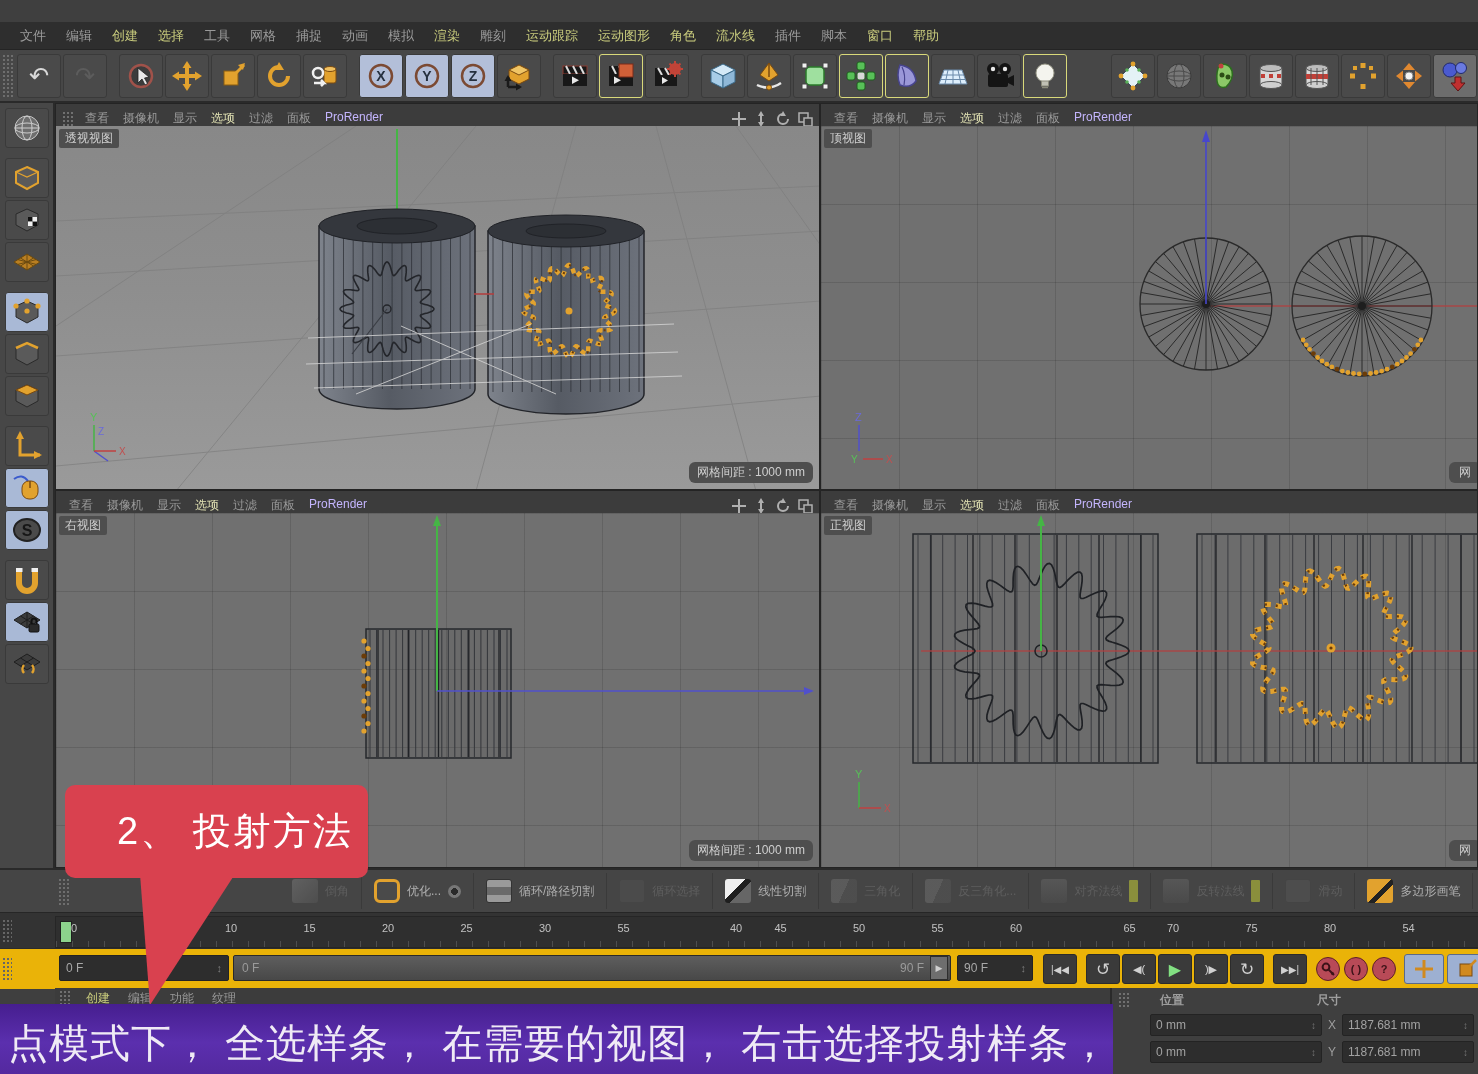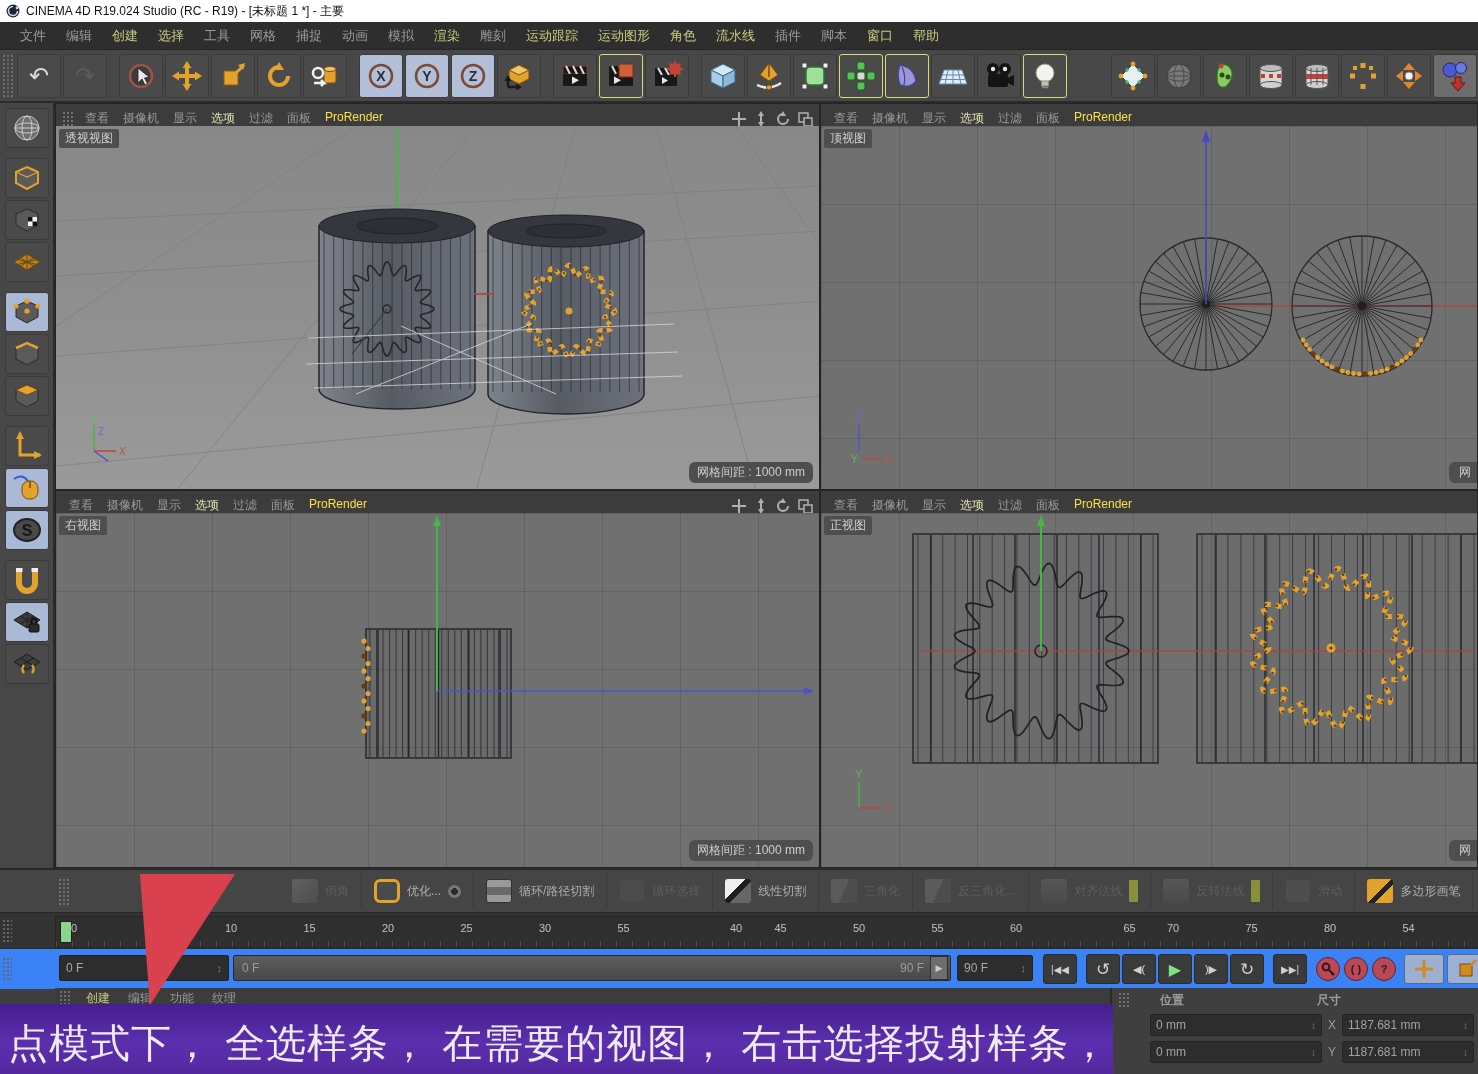--- a/index.html
+++ b/index.html
@@ -32,21 +32,21 @@
   .sbtn{width:44px;height:40px;margin:1px 0;background:#4a4a4a;border:1px solid #3a3a3a;border-radius:3px;display:flex;align-items:center;justify-content:center;box-sizing:border-box;}
   .sbtn.on{background:#a9b9d6;}
   .s-gap{height:8px;}
 
   
   #viewports{left:55px;top:103px;width:1423px;height:765px;background:#262626;}
   .pane{position:absolute;box-sizing:border-box;border:1px solid #242424;}
   .vp-header{height:30px;background:#3c3c3c;display:flex;align-items:center;gap:2px;padding:0 6px;border-bottom:1px solid #2a2a2a;box-sizing:border-box;}
   .vp-header .vmi{font-size:12px;color:#9a9a9a;padding:0 7px;cursor:default;white-space:nowrap;}
   .vp-header .vmi.hl{color:#e3e3b4;}
-  .vp-header .vmi.pro{color:#fde047;}
+  .vp-header .vmi.pro{color:#c4b5fd;}
   .vp-grip{width:12px;height:16px;background-image:radial-gradient(#707070 1px,transparent 1.2px);background-size:4px 4px;margin-right:2px;}
   .vp-hicons{margin-left:auto;display:flex;gap:6px;}
   .vp-hicons svg{display:block;}
   .vp-canvas{position:absolute;left:0;top:22px;right:0;bottom:0;overflow:hidden;}
   .vp-ortho{background-color:#707070;background-image:
      repeating-linear-gradient(to right, rgba(0,0,0,0.12) 0 1px, transparent 1px 78px),
      repeating-linear-gradient(to bottom, rgba(0,0,0,0.12) 0 1px, transparent 1px 78px);}
   .vp-persp{background:linear-gradient(180deg,#888888 0%,#8e8e8e 45%,#9a9a9a 100%);}
   .vp-label{position:absolute;left:3px;top:3px;background:#4e4e4e;color:#cfcfcf;font-size:12px;padding:1px 6px;border-radius:2px;}
   .grid-chip{position:absolute;background:#4e4e4e;color:#cfcfcf;font-size:12px;padding:2px 8px;border-radius:6px;}
@@ -73,21 +73,21 @@
 
   
   #ruler{left:0;top:912px;width:1478px;height:36px;background:#333333;border-top:1px solid #262626;}
   #ruler-track{position:absolute;left:55px;top:3px;width:1423px;height:30px;background:#2f2f2f;border:1px solid #262626;
      background-image:repeating-linear-gradient(to right,#4e4e4e 0 1px,transparent 1px 16px);background-position:0 bottom;background-size:100% 6px;background-repeat:repeat-x;}
   .tl-num{position:absolute;top:5px;transform:translateX(-50%);font-size:11px;color:#c2c2c2;}
   #playhead{position:absolute;left:4px;top:4px;width:12px;height:22px;background:#8cd38c;border:1px solid #1f1f1f;box-sizing:border-box;}
   .ruler-grip{position:absolute;left:2px;top:6px;width:10px;height:24px;background-image:radial-gradient(#666 1px,transparent 1.2px);background-size:4px 4px;}
 
   
-  #transport{left:0;top:948px;width:1478px;height:40px;background:#3b82f6;border-top:1px solid #2b2b2b;}
+  #transport{left:0;top:948px;width:1478px;height:40px;background:#eab308;border-top:1px solid #2b2b2b;}
   .tfield{position:absolute;top:6px;height:26px;background:#2d2d2d;border:1px solid #232323;border-radius:2px;color:#a8a8a8;font-size:12px;display:flex;align-items:center;padding:0 6px;box-sizing:border-box;}
   .tfield .spin{margin-left:auto;color:#7a7a7a;font-size:11px;}
   #tslider{position:absolute;left:233px;top:6px;width:718px;height:26px;background:linear-gradient(#5e5e5e,#484848);border:1px solid #2a2a2a;border-radius:2px;box-sizing:border-box;display:flex;align-items:center;}
   #tslider .range-start{font-size:12px;color:#9a9a9a;padding-left:8px;}
   #tslider .range-end{margin-left:auto;font-size:12px;color:#9a9a9a;}
   #tslider .range-handle{width:16px;height:22px;margin:0 2px 0 6px;background:#6e6e6e;border:1px solid #2e2e2e;color:#cfcfcf;font-size:9px;display:flex;align-items:center;justify-content:center;}
   .pbtn{position:absolute;top:5px;width:34px;height:30px;background:#3a3a3a;border:1px solid #2b2b2b;border-radius:3px;color:#d0d0d0;font-size:13px;display:flex;align-items:center;justify-content:center;box-sizing:border-box;white-space:nowrap;}
   .pbtn.play{color:#82e082;font-size:16px;}
   .rbtn{position:absolute;top:8px;width:24px;height:24px;border-radius:50%;background:#b84a57;border:1px solid #5f2028;color:#3c1218;font-size:11px;font-weight:bold;display:flex;align-items:center;justify-content:center;box-sizing:border-box;}
   .kbtn{position:absolute;top:5px;width:40px;height:30px;background:#9db0d2;border:1px solid #5a6a88;border-radius:3px;display:flex;align-items:center;justify-content:center;box-sizing:border-box;}
@@ -112,28 +112,20 @@
   #callout-tail{left:120px;top:872px;width:130px;height:135px;z-index:5;}
 
   svg{overflow:visible;}
   svg text{font-family:"Liberation Sans",sans-serif;}
 </style>
 </head>
 <body>
 
 <div id="app">
 
-  <div id="titlebar" class="abs">
-    <svg width="14" height="14">
-      <circle cx="7" cy="7" r="6.5" fill="#1d2436"></circle>
-      <path d="M7,2.5 A4.5,4.5 0 1 0 11.5,7" stroke="#cfd6e8" stroke-width="1.6" fill="none"></path>
-      <circle cx="11" cy="4" r="1.4" fill="#cfd6e8"></circle>
-    </svg>
-    <span class="title">CINEMA 4D R19.024 Studio (RC - R19) - [未标题 1 *] - 主要</span>
-  </div>
 
   <div id="menubar" class="abs">
 
   <span class="mi">文件</span>
       <span class="mi">编辑</span>
       <span class="mi hl">创建</span>
       <span class="mi hl">选择</span>
       <span class="mi">工具</span>
       <span class="mi">网格</span>
       <span class="mi">捕捉</span>
@@ -1220,14 +1212,17 @@
   </div>
 
   <div id="banner" class="abs">
     <span class="btext">点模式下， 全选样条， 在需要的视图， 右击选择投射样条， 应用</span>
   </div>
 
   <svg id="callout-tail" class="abs" width="130" height="135">
     <polygon points="20,2 115,2 30,133" fill="#d9414f"></polygon>
   </svg>
 
+  <div id="callout" class="abs">
+    <span class="ctext">2、 投射方法</span>
+  </div>
 
 </div>
 
 </body></html>

